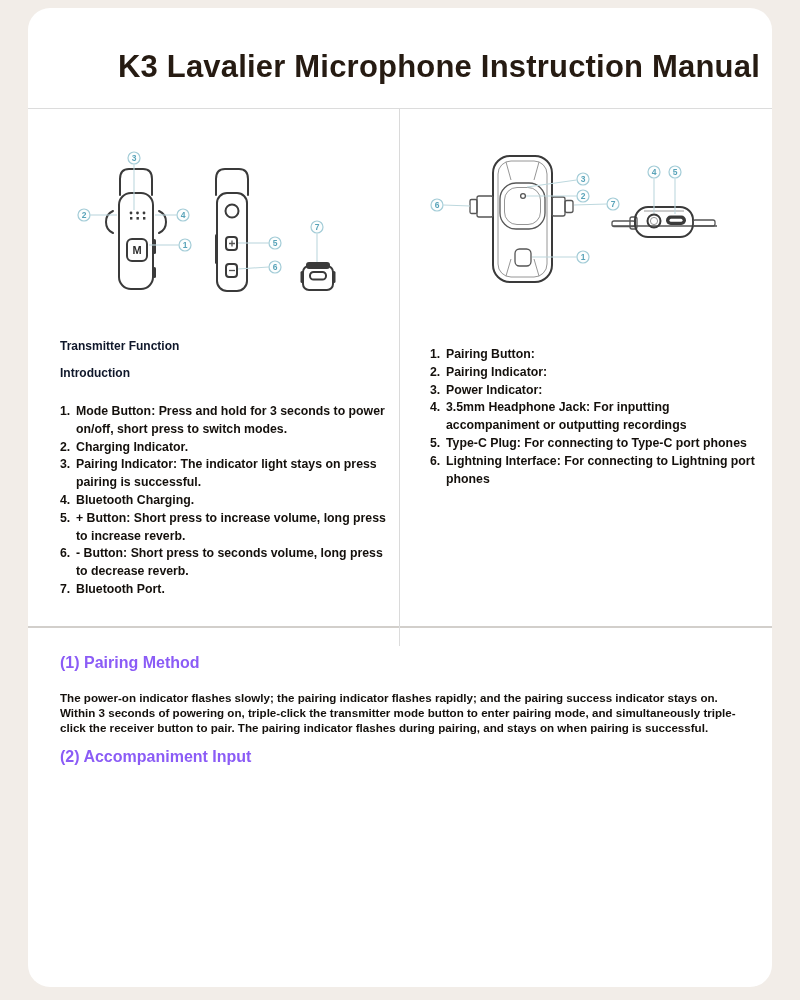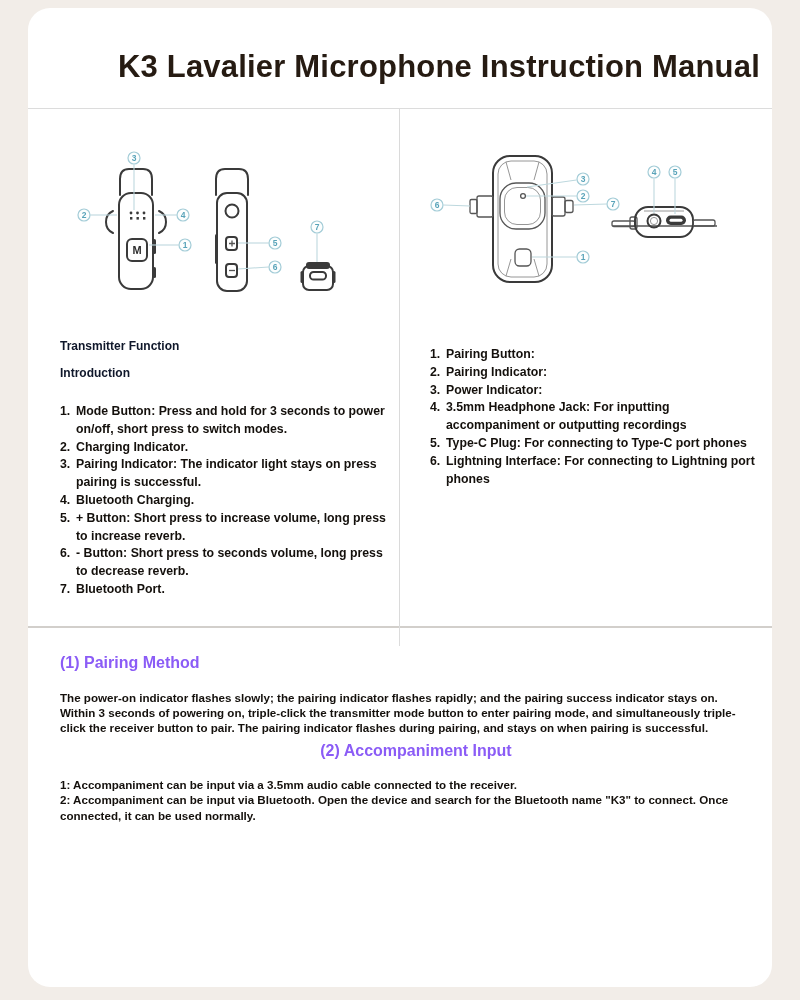--- a/index.html
+++ b/index.html
@@ -23,21 +23,21 @@
   .col.left .ilist{margin-left:32px;margin-right:10px;}
   .col.right .ilist{margin-left:30px;margin-right:8px;}
   .li{display:flex;font-size:12.3px;font-weight:700;color:#14100c;line-height:17.8px;}
   .num{flex:0 0 16px;}
   .txt{flex:1;}
   .sec-head{margin:25px 0 0 32px;font-size:16px;font-weight:800;color:#17120d;}
   .sub-head{margin:26px 0 0 32px;font-size:16px;font-weight:800;color:#8b5cf6;}
   .body-text{margin:18px 8px 0 32px;max-width:692px;font-size:11.6px;font-weight:700;
              color:#14100c;line-height:15px;white-space:pre-line;}
   .body-text.b2{margin-top:17px;line-height:15.3px;}
-  .sub-head.h2{margin-top:7px;text-align:center;}
+  .sub-head.h2{margin-top:13px;}
   .outline{fill:none;stroke:#3a3a3a;stroke-width:2;stroke-linejoin:round;stroke-linecap:round;}
   .thin{fill:none;stroke:#555;stroke-width:1.3;stroke-linejoin:round;}
   .faint{fill:none;stroke:#8a8a8a;stroke-width:0.9;}
   .dark{fill:#3a3a3a;stroke:none;}
   .cline{stroke:#bdd8de;stroke-width:1.1;fill:none;}
   .ccirc{fill:#fcfefe;stroke:#a3ccd7;stroke-width:1.2;}
   .cnum{font:700 8.5px "Liberation Sans", sans-serif;fill:#58a3b9;}
   .mlabel{font:700 11px "Liberation Sans", sans-serif;fill:#2e2e2e;}
 </style>
 </head>
@@ -272,17 +272,15 @@
           </div>
         </div>
       </div>
     </div>
 
 
     <h3 class="sub-head">(1) Pairing Method</h3>
     <p class="body-text">The power-on indicator flashes slowly; the pairing indicator flashes rapidly; and the pairing success indicator stays on. Within 3 seconds of powering on, triple-click the transmitter mode button to enter pairing mode, and simultaneously triple-click the receiver button to pair. The pairing indicator flashes during pairing, and stays on when pairing is successful.</p>
 
     <h3 class="sub-head h2">(2) Accompaniment Input</h3>
-    <p class="body-text b2">1: Accompaniment can be input via a 3.5mm audio cable connected to the receiver.
-2: Accompaniment can be input via Bluetooth. Open the device and search for the Bluetooth name "K3" to connect. Once connected, it can be used normally.</p>
 
   </div>
 </div>
 
 </body></html>

